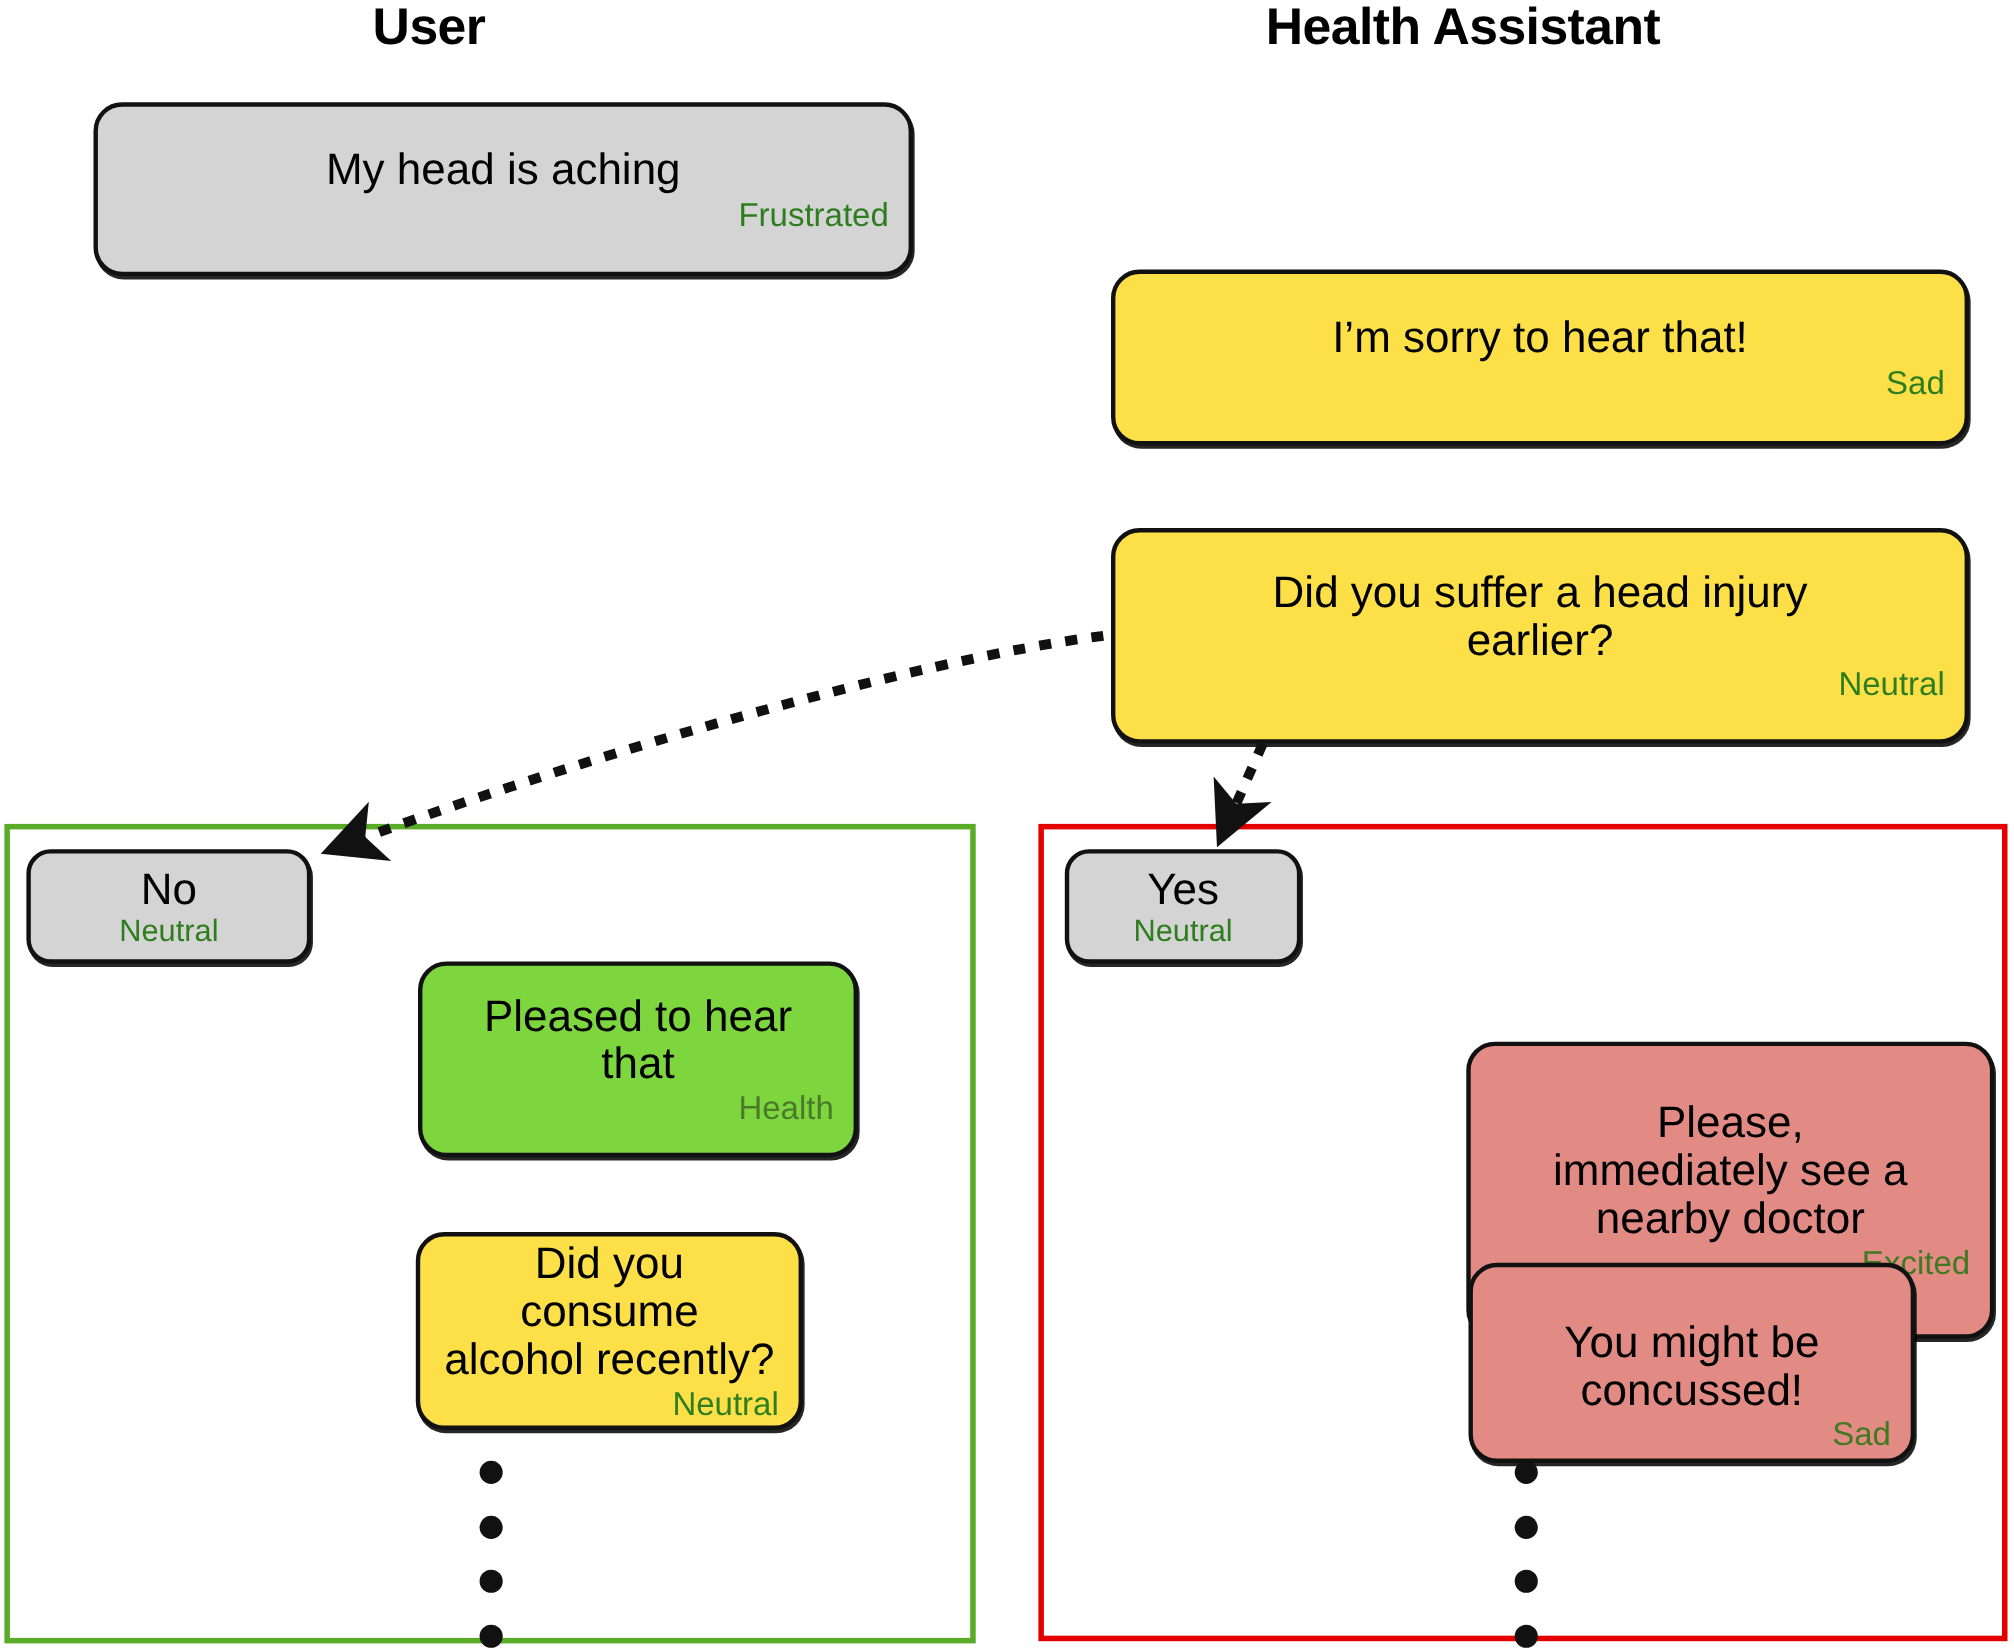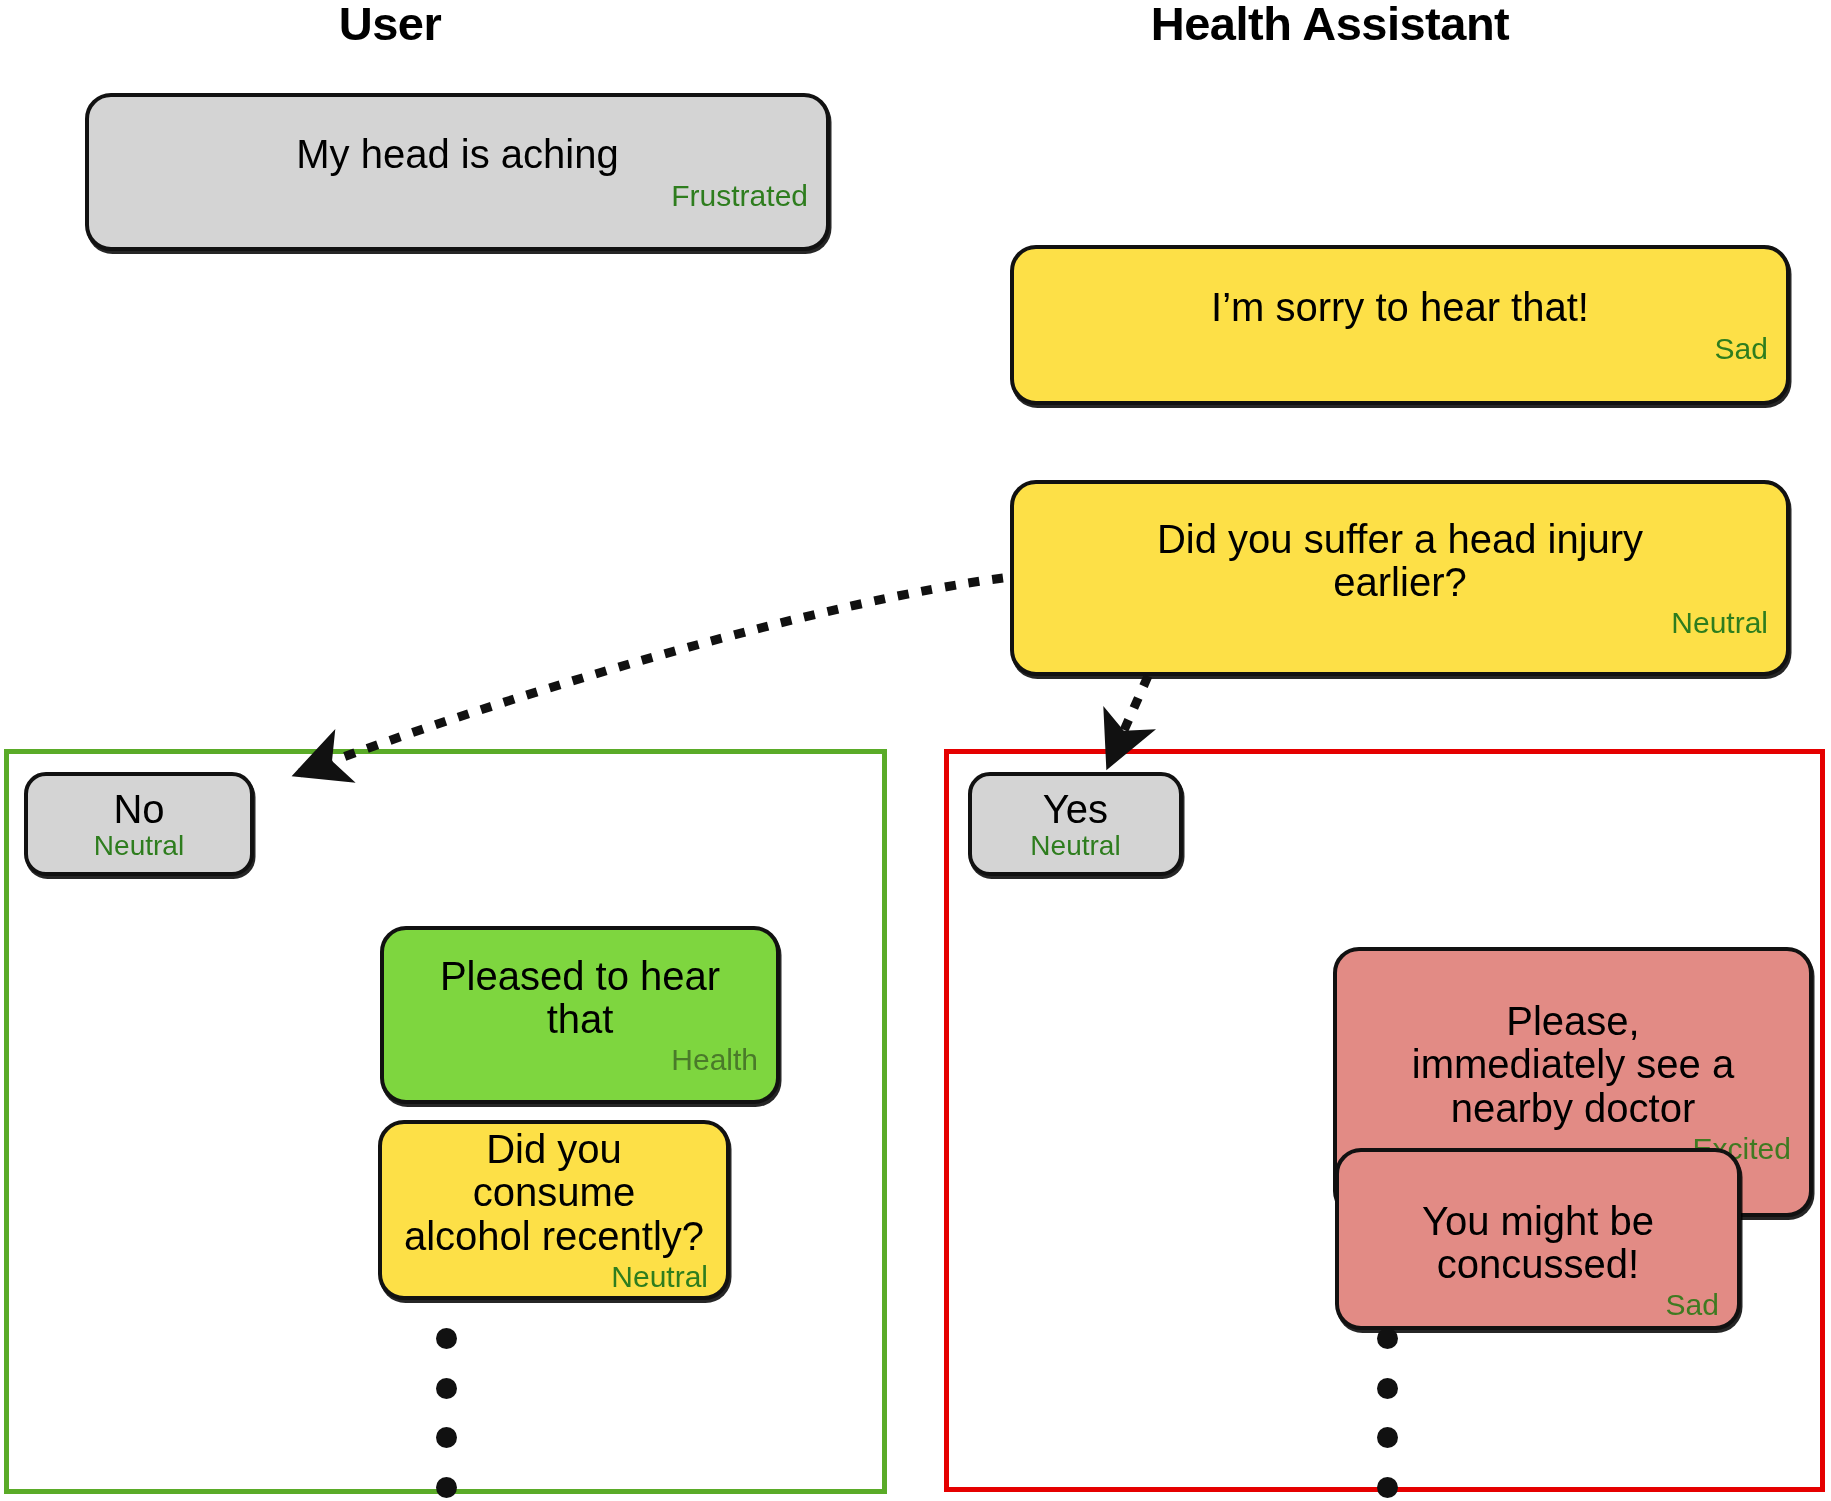--- a/index.html
+++ b/index.html
@@ -80,23 +80,23 @@
 
   
   .bubble.pill { border-radius: 22px; padding: 4px 14px 4px 14px; }
   .bubble.pill .text { font-size: 40px; text-align: center; }
   .bubble.pill .emotion { font-size: 28px; text-align: center; margin-top: 0px; }
 
   
   #bubble-head-aching   { left: 85px;  top: 93px;   width: 745px;  height: 158px; }
   #bubble-sorry         { left: 1010px; top: 245px;  width: 780px;  height: 160px; }
   #bubble-head-injury   { left: 1010px; top: 480px;  width: 780px;  height: 196px; }
-  #bubble-no            { left: 24px;  top: 772px;  width: 230px;  height: 104px; }
+  #bubble-no            { left: 24px;  top: 772px;  width: 259px;  height: 104px; }
   #bubble-yes           { left: 968px; top: 772px;  width: 215px;  height: 104px; }
-  #bubble-pleased       { left: 380px; top: 926px;  width: 400px;  height: 178px; }
+  #bubble-pleased       { left: 380px; top: 874px;  width: 400px;  height: 178px; }
   #bubble-alcohol       { left: 378px; top: 1120px; width: 352px;  height: 180px; }
   #bubble-doctor        { left: 1333px; top: 912px; width: 480px;  height: 270px; margin-top: 35px; }
   #bubble-concussed     { left: 1335px; top: 1148px; width: 406px; height: 182px; justify-content: flex-end; }
 
   
   .dots {
     position: absolute;
     display: flex;
     flex-direction: column;
     align-items: center;

